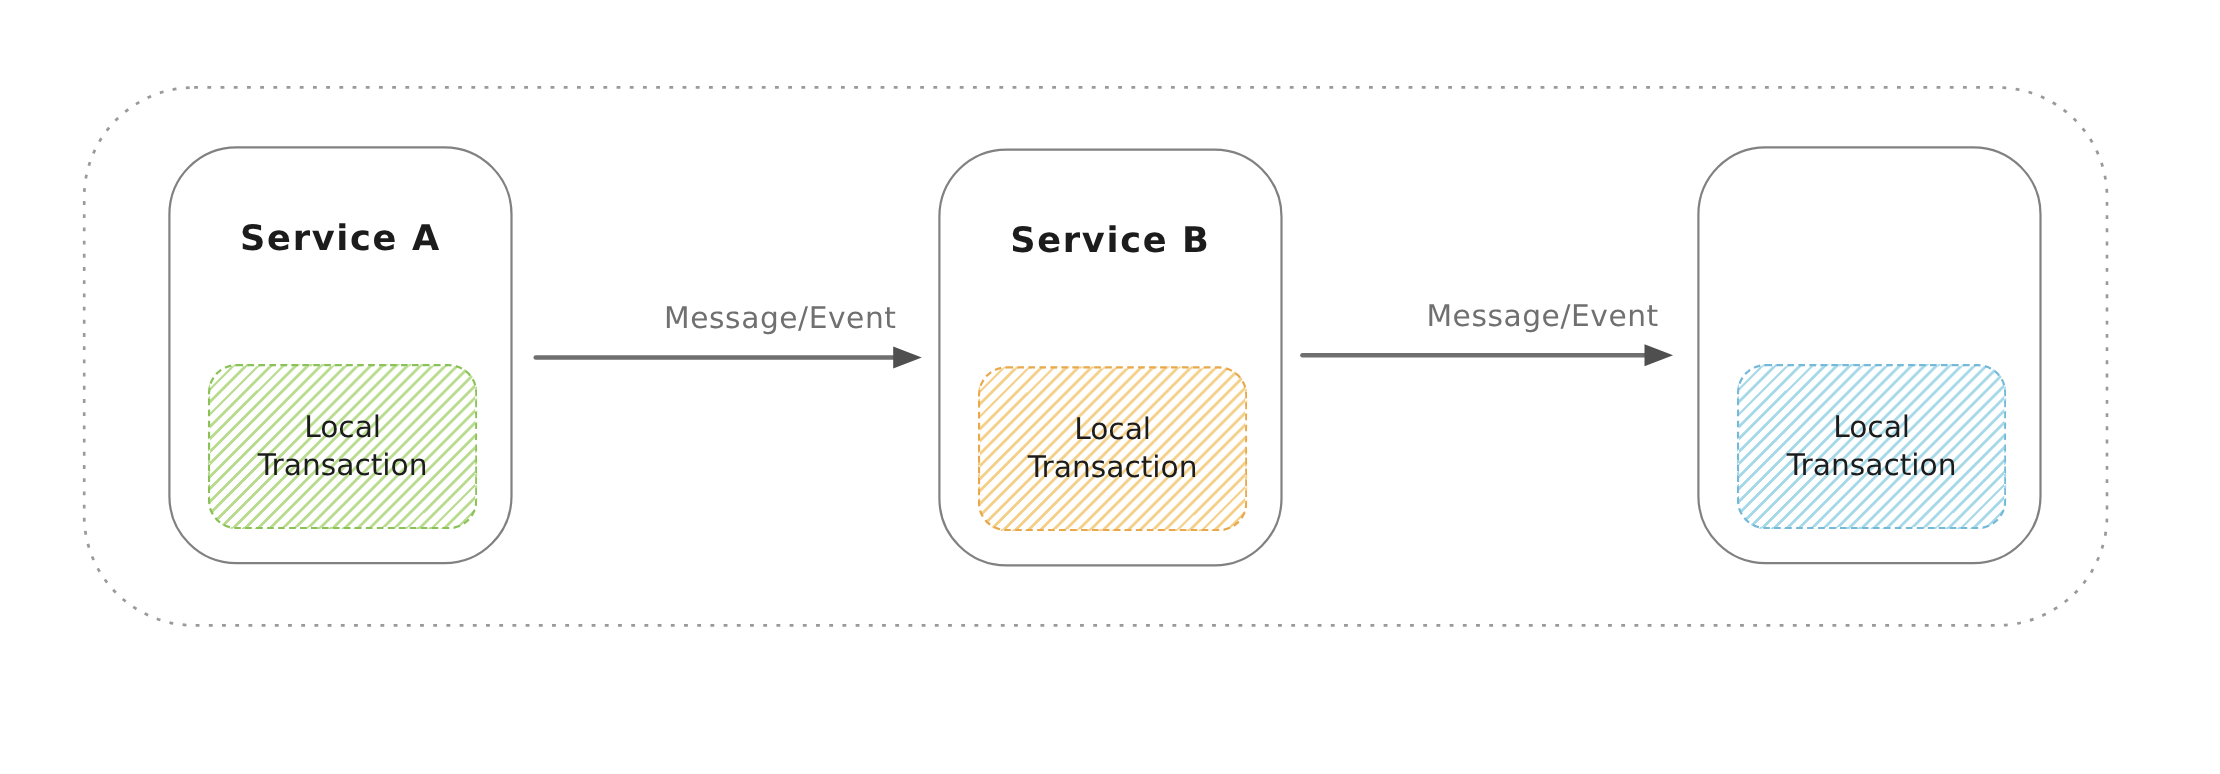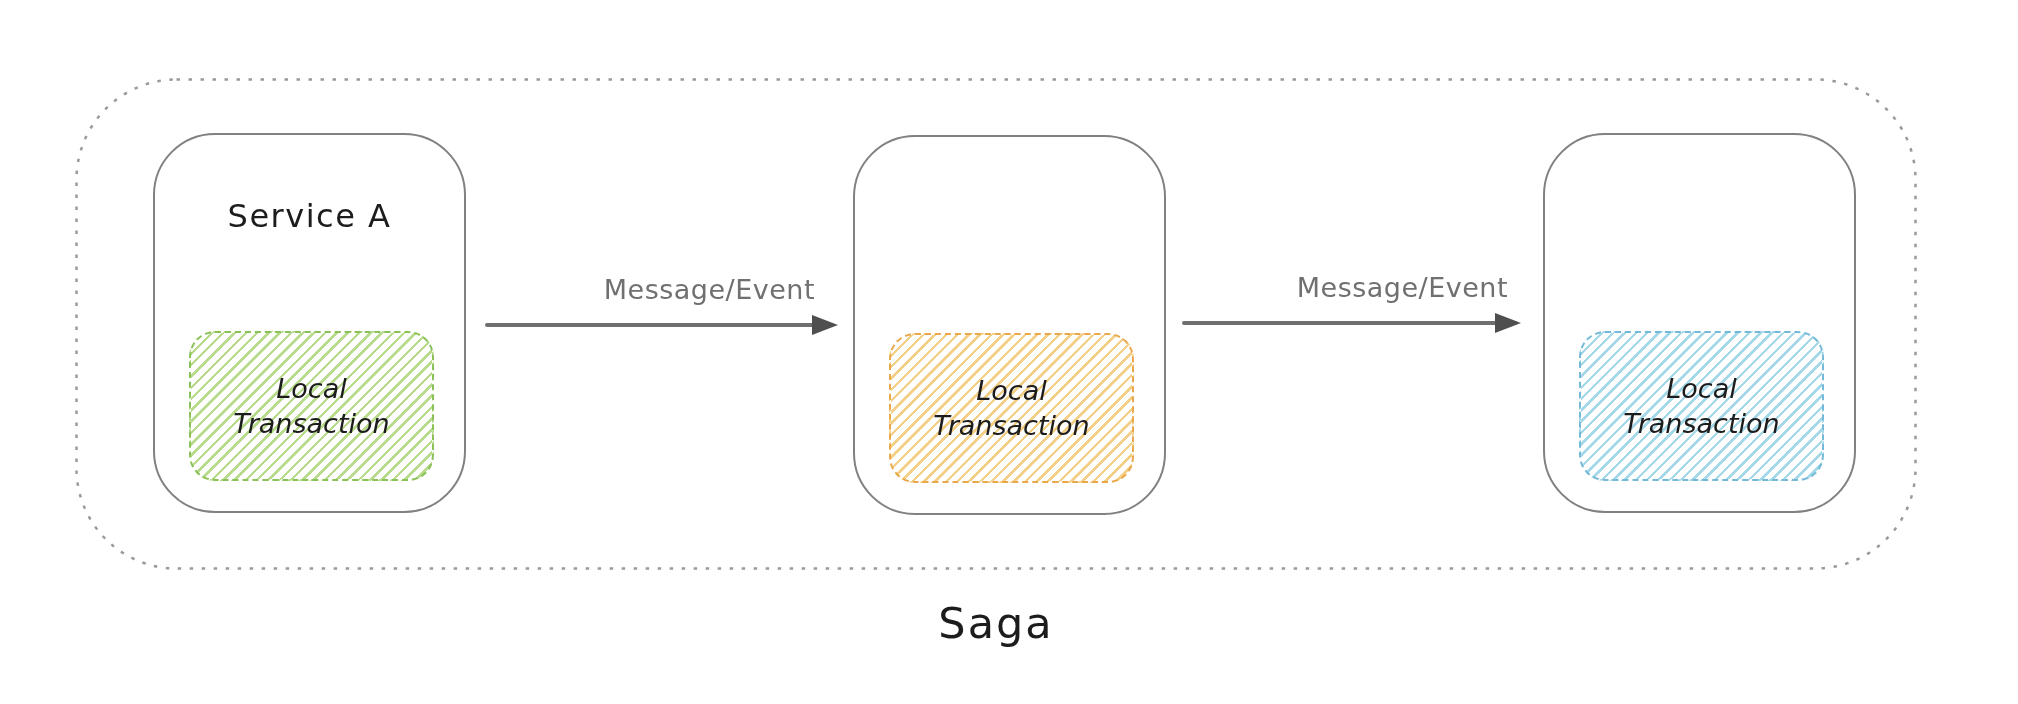--- a/index.html
+++ b/index.html
@@ -34,39 +34,38 @@
     background: #ffffff;
   }
   .service.pos-a { left: 153px; top: 133px; }
   .service.pos-b { left: 853px; top: 135px; }
   .service.pos-c { left: 1543px; top: 133px; }
 
   .service-title {
     margin-top: 62px;
     text-align: center;
     font-size: 32px;
-    font-weight: 400;
+    font-weight: 700;
     letter-spacing: 1.5px;
     color: var(--text-dark, #1c1c1c);
   }
 
   
   .tx {
     position: absolute;
     left: 34px;
     top: 196px;
     width: 245px;
     height: 150px;
     box-sizing: border-box;
     border: 2.5px dashed #999;
     border-radius: 26px;
     display: flex;
     align-items: center;
     justify-content: center;
-    font-style: italic;
   }
   .tx .tx-label {
     max-width: 185px;
     text-align: center;
     font-size: 27px;
     line-height: 1.3;
     color: var(--text-dark, #1c1c1c);
   }
   .tx.hatch-green {
     border-color: var(--green-dash, #8ac257);
@@ -145,30 +144,30 @@
     <div class="tx hatch-green">
       <span class="tx-label">Local Transaction</span>
     </div>
   </div>
 
   <div class="arrow-label label-1">Message/Event</div>
   <div class="arrow-line arrow-1"></div>
   <div class="arrow-head head-1"></div>
 
   <div class="service pos-b">
+    <div class="service-title">Service B</div>
     <div class="tx hatch-orange">
       <span class="tx-label">Local Transaction</span>
     </div>
   </div>
 
   <div class="arrow-label label-2">Message/Event</div>
   <div class="arrow-line arrow-2"></div>
   <div class="arrow-head head-2"></div>
 
   <div class="service pos-c">
     <div class="tx hatch-blue">
       <span class="tx-label">Local Transaction</span>
     </div>
   </div>
 
-  <div class="saga-label">Saga</div>
 
 </div>
 
 </body></html>

